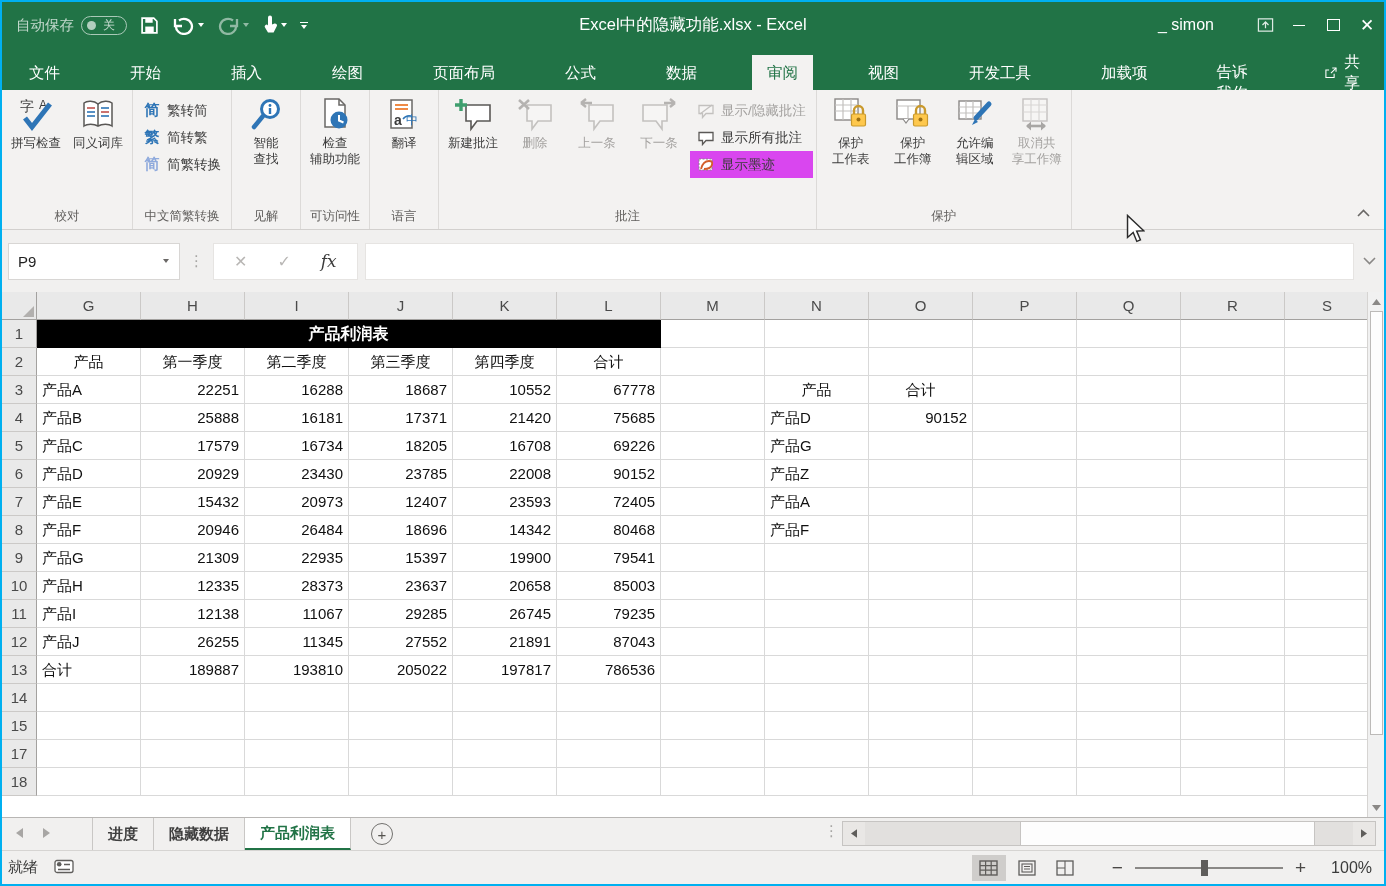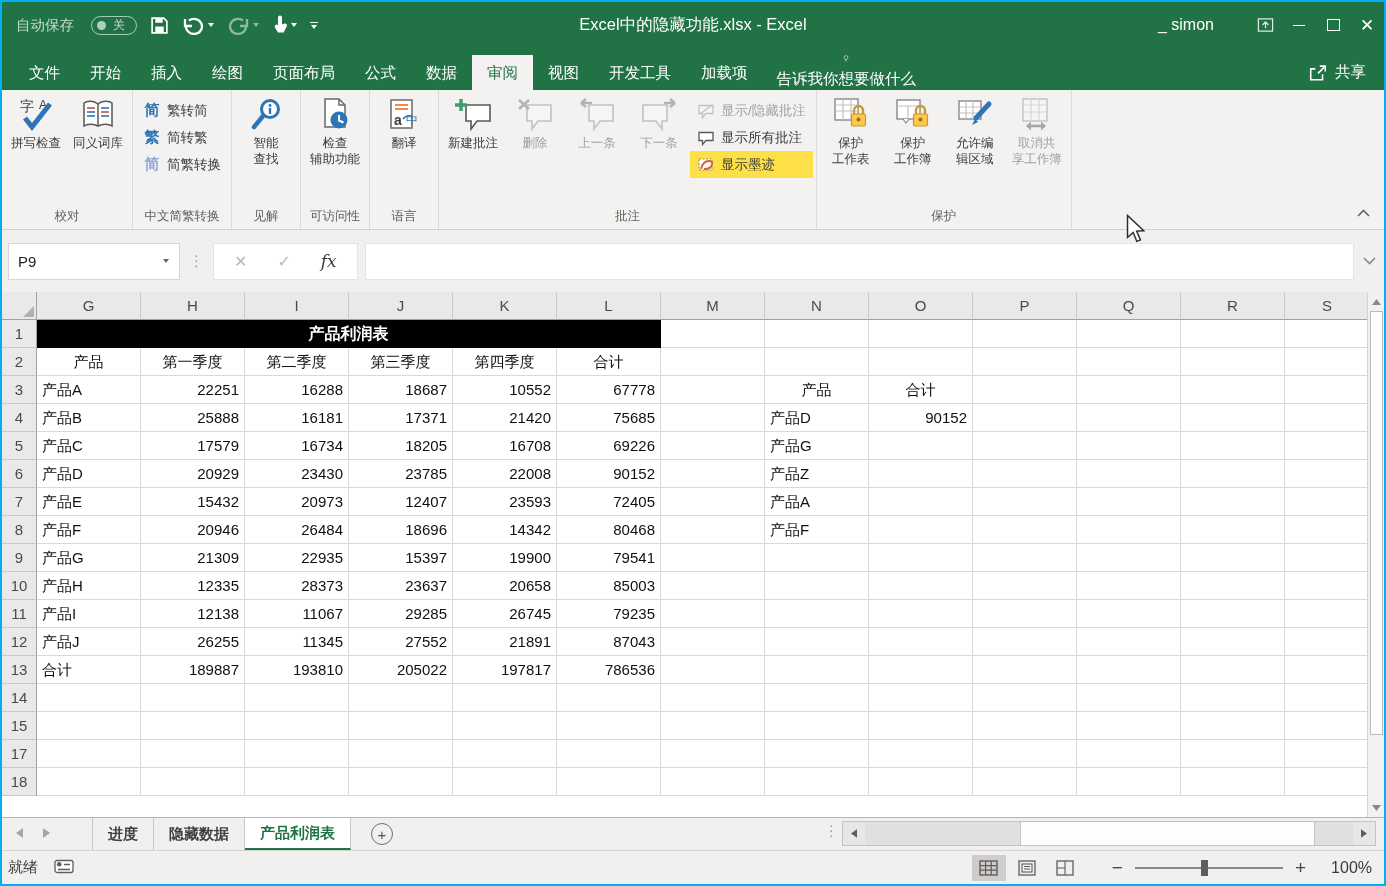--- a/index.html
+++ b/index.html
@@ -3,54 +3,54 @@
 <meta charset="utf-8">
 <style>
   html,body{margin:0;padding:0;}
   body{width:1386px;height:886px;overflow:hidden;font-family:"Liberation Sans","DejaVu Sans",sans-serif;}
   .app{position:relative;width:1386px;height:886px;box-sizing:border-box;border:2px solid #00b0f0;
        background:#fff;display:flex;flex-direction:column;overflow:hidden;}
 
   
   .titlebar{height:46px;background:#217346;flex:none;display:flex;align-items:center;position:relative;color:#fff;}
   .qat{display:flex;align-items:center;gap:13px;padding-left:14px;}
-  .autosave{display:flex;align-items:flex-start;gap:17px;opacity:.72;font-size:14.5px;}
+  .autosave{display:flex;align-items:flex-start;gap:7px;opacity:.72;font-size:14.5px;}
   .as-pill{width:46px;height:19px;border:1.5px solid rgba(255,255,255,.85);border-radius:10px;display:flex;align-items:center;padding:0 5px;gap:7px;box-sizing:border-box;}
   .as-dot{width:9px;height:9px;border-radius:50%;background:rgba(255,255,255,.9);}
   .as-state{font-size:12px;}
   .qbtn{display:flex;align-items:center;gap:3px;}
   .caret{width:0;height:0;border-left:3.5px solid transparent;border-right:3.5px solid transparent;border-top:4px solid #fff;}
   .dim{opacity:.5;}
   .win-title{position:absolute;left:50%;transform:translateX(-50%);top:0;height:46px;display:flex;align-items:center;font-size:16.5px;white-space:nowrap;}
   .tb-right{margin-left:auto;display:flex;align-items:center;height:46px;}
   .account{font-size:16px;margin-right:34px;}
   .winbtn{width:34px;height:46px;display:flex;align-items:center;justify-content:center;font-size:15px;}
   .maxbox{width:11px;height:10px;border:1.3px solid #fff;}
   .minline{width:12px;border-top:1.5px solid #fff;display:inline-block;}
 
   
-  .tabrow{height:42px;background:#217346;flex:none;display:flex;align-items:flex-end;color:#fff;padding-left:12px;}
+  .tabrow{height:42px;background:#217346;flex:none;display:flex;align-items:flex-end;color:#fff;padding-left:12px;gap:40px;}
   .rtab{padding:0 15px;height:35px;line-height:35px;font-size:15.5px;white-space:nowrap;}
   .rtab.sel{background:#f3f2f1;color:#217346;}
   .tellme{display:flex;align-items:center;gap:7px;height:35px;padding:0 14px;font-size:15.5px;flex-direction:column;}
   .share{margin-left:auto;display:flex;align-items:center;gap:7px;height:35px;padding:0 18px;font-size:15.5px;margin-top:28px;}
 
   
   .ribbon{height:139px;background:#f3f2f1;border-bottom:1px solid #d2d0ce;flex:none;display:flex;position:relative;}
   .rgroup{display:flex;flex-direction:column;border-right:1px solid #dcdad8;padding:2px 3px 0 3px;flex:none;}
   .rg-content{flex:1;display:flex;align-items:flex-start;}
   .rg-label{height:24px;line-height:22px;text-align:center;font-size:12.5px;color:#5f5d5b;white-space:nowrap;}
   .rbtn{display:flex;flex-direction:column;align-items:center;padding:3px 5px 0;min-width:52px;}
   .ric{height:40px;display:flex;align-items:center;justify-content:center;}
   .rlb{font-size:12.5px;color:#3b3b3b;text-align:center;white-space:pre-line;line-height:1.3;}
   .rbtn.dis .rlb{color:#a3a19f;}
   .colstack{display:flex;flex-direction:column;padding-top:5px;}
   .sbtn{display:flex;align-items:center;height:27px;font-size:13.5px;color:#3b3b3b;padding:0 7px;gap:6px;white-space:nowrap;}
   .sbtn.dis{color:#a3a19f;}
-  .sbtn.on{background:#fde047;}
+  .sbtn.on{background:#d946ef;}
   .zhic{color:#2e75b6;font-weight:bold;font-size:15px;width:18px;text-align:center;flex:none;}
   .zhic.lt{color:#8faadc;}
   .collapse-chev{position:absolute;right:14px;bottom:8px;}
 
   
   .formularow{height:62px;background:#f1f0ef;flex:none;display:flex;align-items:center;padding-left:6px;}
   .namebox{width:172px;height:37px;background:#fff;border:1px solid #d8d6d4;display:flex;align-items:center;box-sizing:border-box;}
   .namebox .txt{flex:1;padding-left:9px;font-size:15px;color:#1f1f1f;}
   .nb-dd{width:26px;display:flex;justify-content:center;}
   .nb-dd .caret{border-top-color:#6a6866;}

